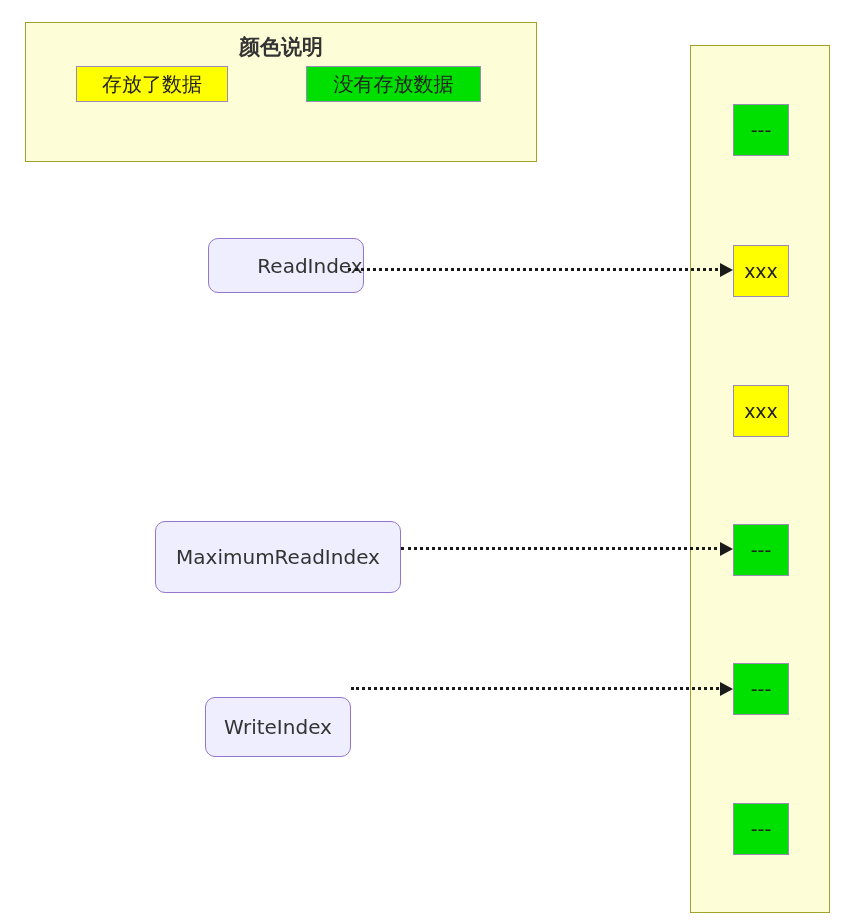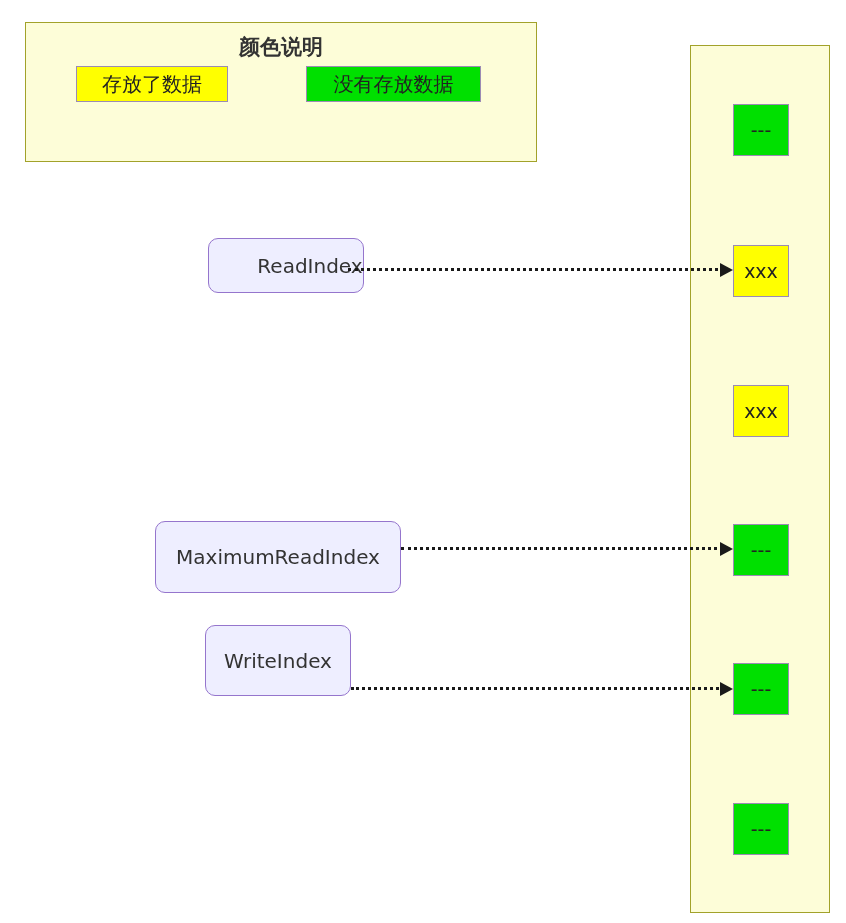--- a/index.html
+++ b/index.html
@@ -61,21 +61,21 @@
     position: absolute;
     background: var(--node-bg, #eeeeff);
     border: 1.5px solid var(--node-border, #9575cd);
     border-radius: 10px;
     display: flex; align-items: center; justify-content: center;
     font-size: 20px;
     color: var(--text, #333333);
   }
   .node-read    { left: 208px; top: 238px; width: 156px; height: 55px; padding-left: 48px; }
   .node-maxread { left: 155px; top: 521px; width: 246px; height: 72px; }
-  .node-write   { left: 205px; top: 625px; width: 146px; height: 71px; }
+  .node-write   { left: 205px; top: 697px; width: 146px; height: 60px; }
   .arrow { position: absolute; height: 16px; }
   .arrow-line {
     position: absolute;
     left: 0; right: 9px; top: 6px;
     border-top: 3px dotted var(--arrow, #1a1a1a);
   }
   .arrow-head {
     position: absolute;
     right: 0; top: 1px;
     width: 0; height: 0;

